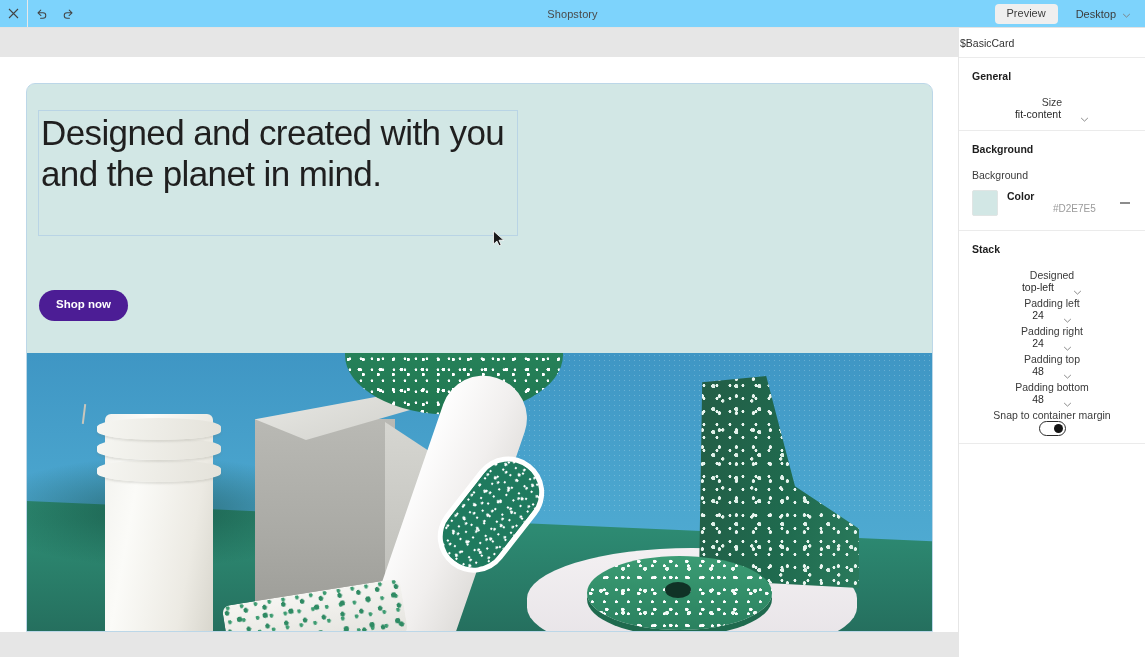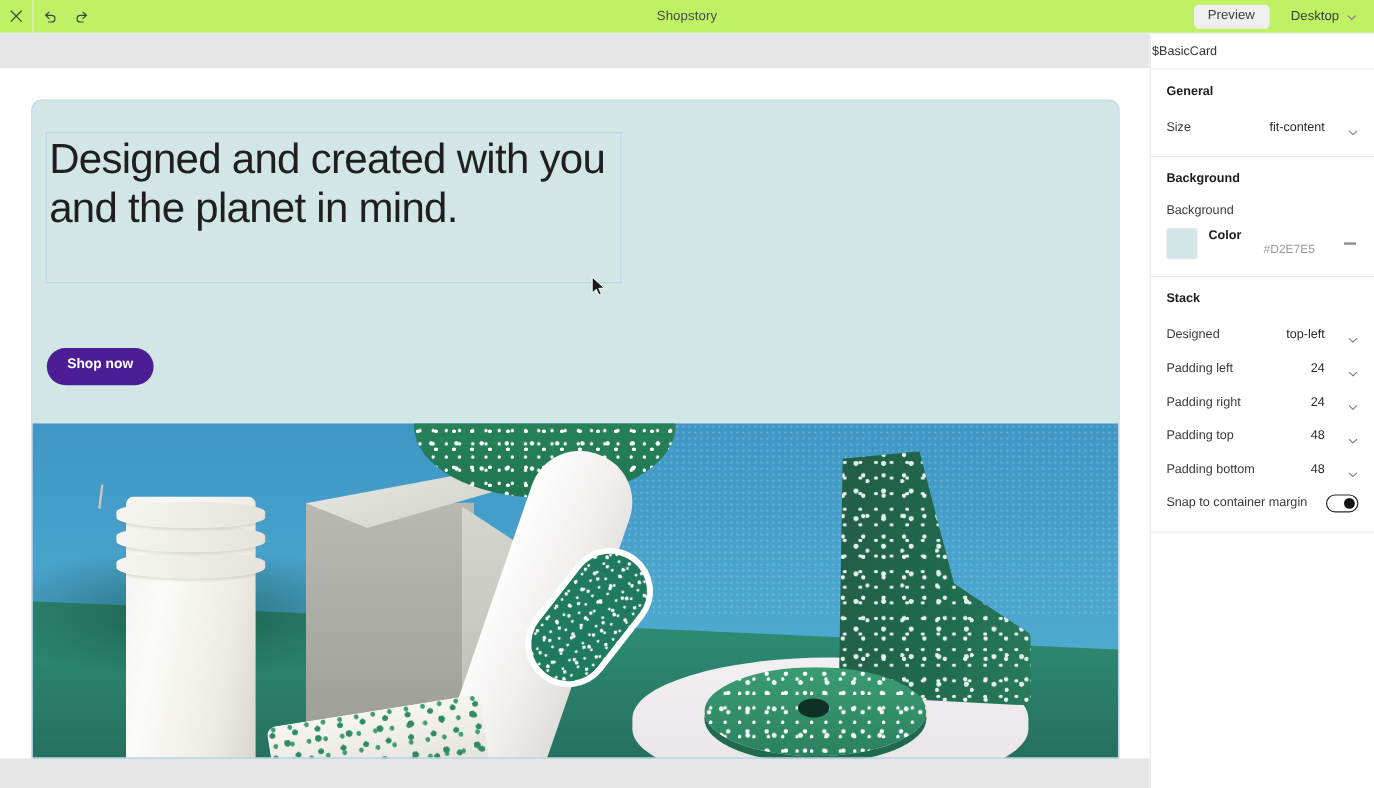--- a/index.html
+++ b/index.html
@@ -7,21 +7,21 @@
     width: 1145px; height: 657px;
     font-family: "Liberation Sans", sans-serif;
     background: #ffffff;
     overflow: hidden;
   }
   #app { position: relative; width: 1145px; height: 657px; background:#fff; }
 
   
   .topbar {
     position: absolute; top: 0; left: 0; width: 1145px; height: 28px;
-    background: #bef264;
+    background: #7dd3fc;
     border-bottom: 1px solid #e3e3e3;
     display: flex; align-items: center;
   }
   .tb-left { display: flex; align-items: center; height: 28px; }
   .tb-btn {
     width: 27px; height: 27px;
     display: flex; align-items: center; justify-content: center;
     color: #444; cursor: pointer;
   }
   .tb-btn svg { display:block; }
@@ -258,21 +258,21 @@
     padding: 0 1px; font-size: 10.5px; color: #323232;
     border-bottom: 1px solid #ebebeb;
   }
   .p-section { border-bottom: 1px solid #ebebeb; padding: 12px 13px 14px; }
   .p-section-title {
     font-size: 10.5px; font-weight: bold; color: #1d1d1d;
     margin-bottom: 14px;
   }
   .p-row {
     display: flex; align-items: center; justify-content: space-between;
-    height: 20px; margin-bottom: 8px;
+    height: 20px; margin-bottom: 8px; flex-direction: column;
   }
   .p-row:last-child { margin-bottom: 0; }
   .p-label { font-size: 10.5px; color: #3a3a3a; }
   .p-value-wrap { display: flex; align-items: center; gap: 19px; cursor:pointer; }
   .p-value { font-size: 10.5px; color: #2a2a2a; }
   .p-sublabel { font-size: 10.5px; color: #3a3a3a; margin-bottom: 9px; }
   .color-row { display: flex; align-items: center; gap: 9px; }
   .swatch {
     width: 26px; height: 26px; border-radius: 2px;
     background: #d2e7e5; border: 1px solid #e0e5e4; flex:none;

